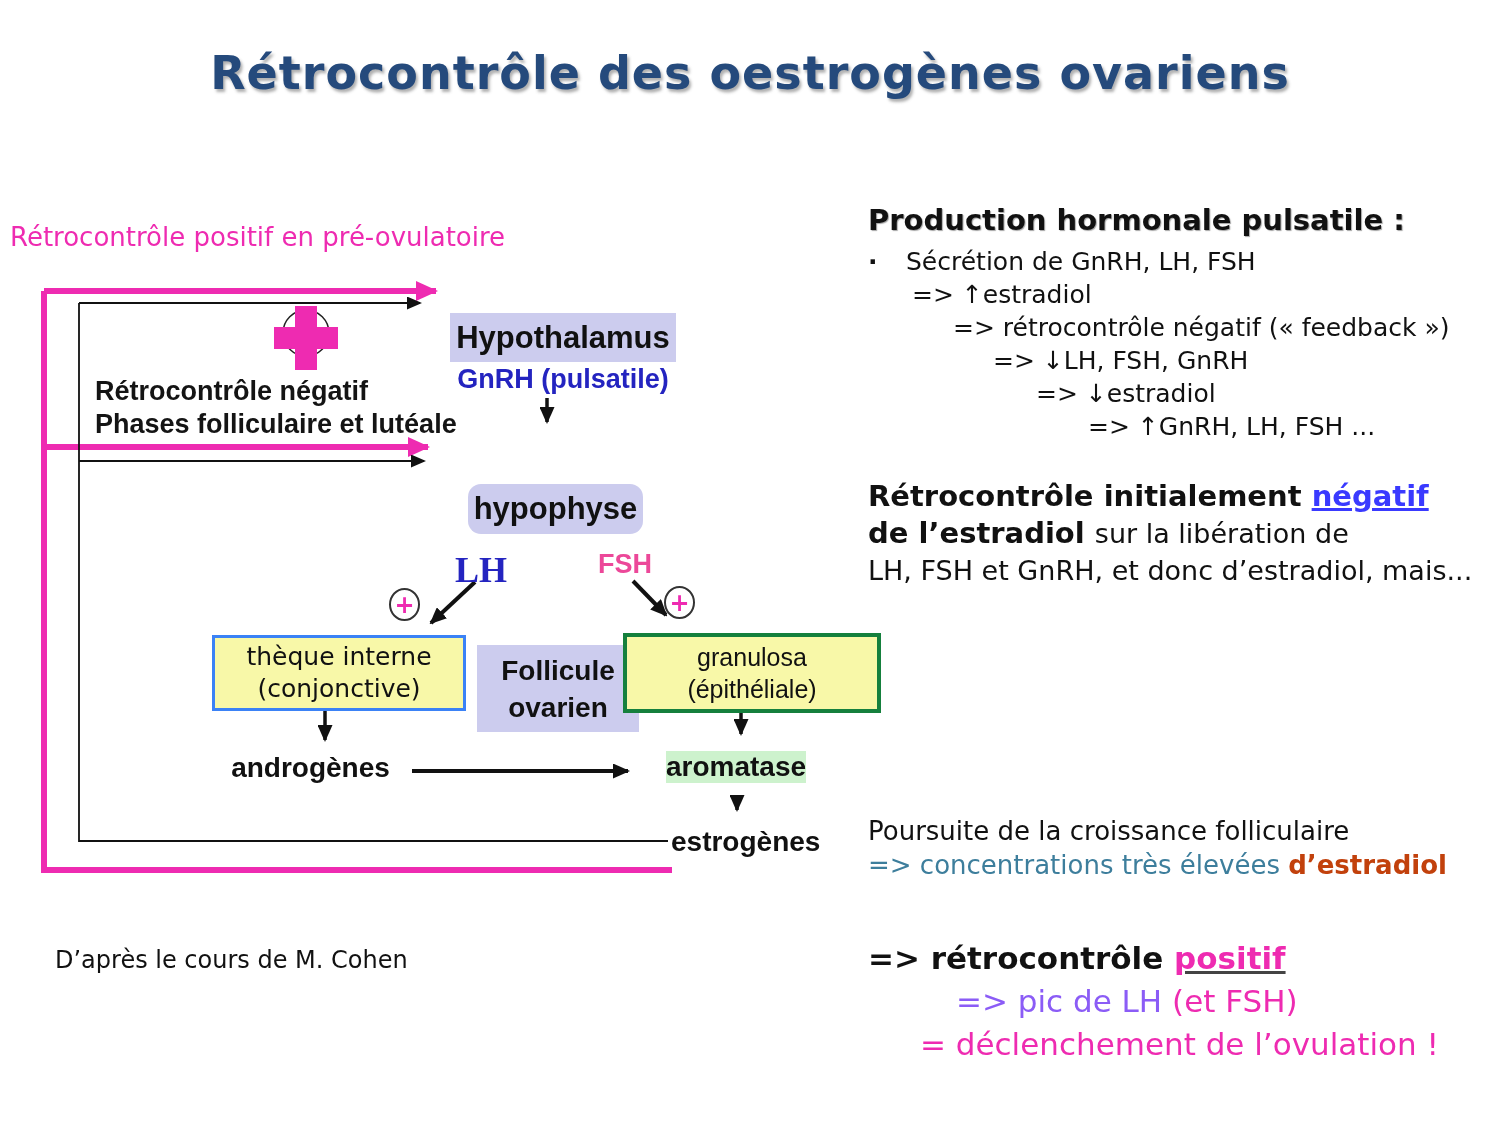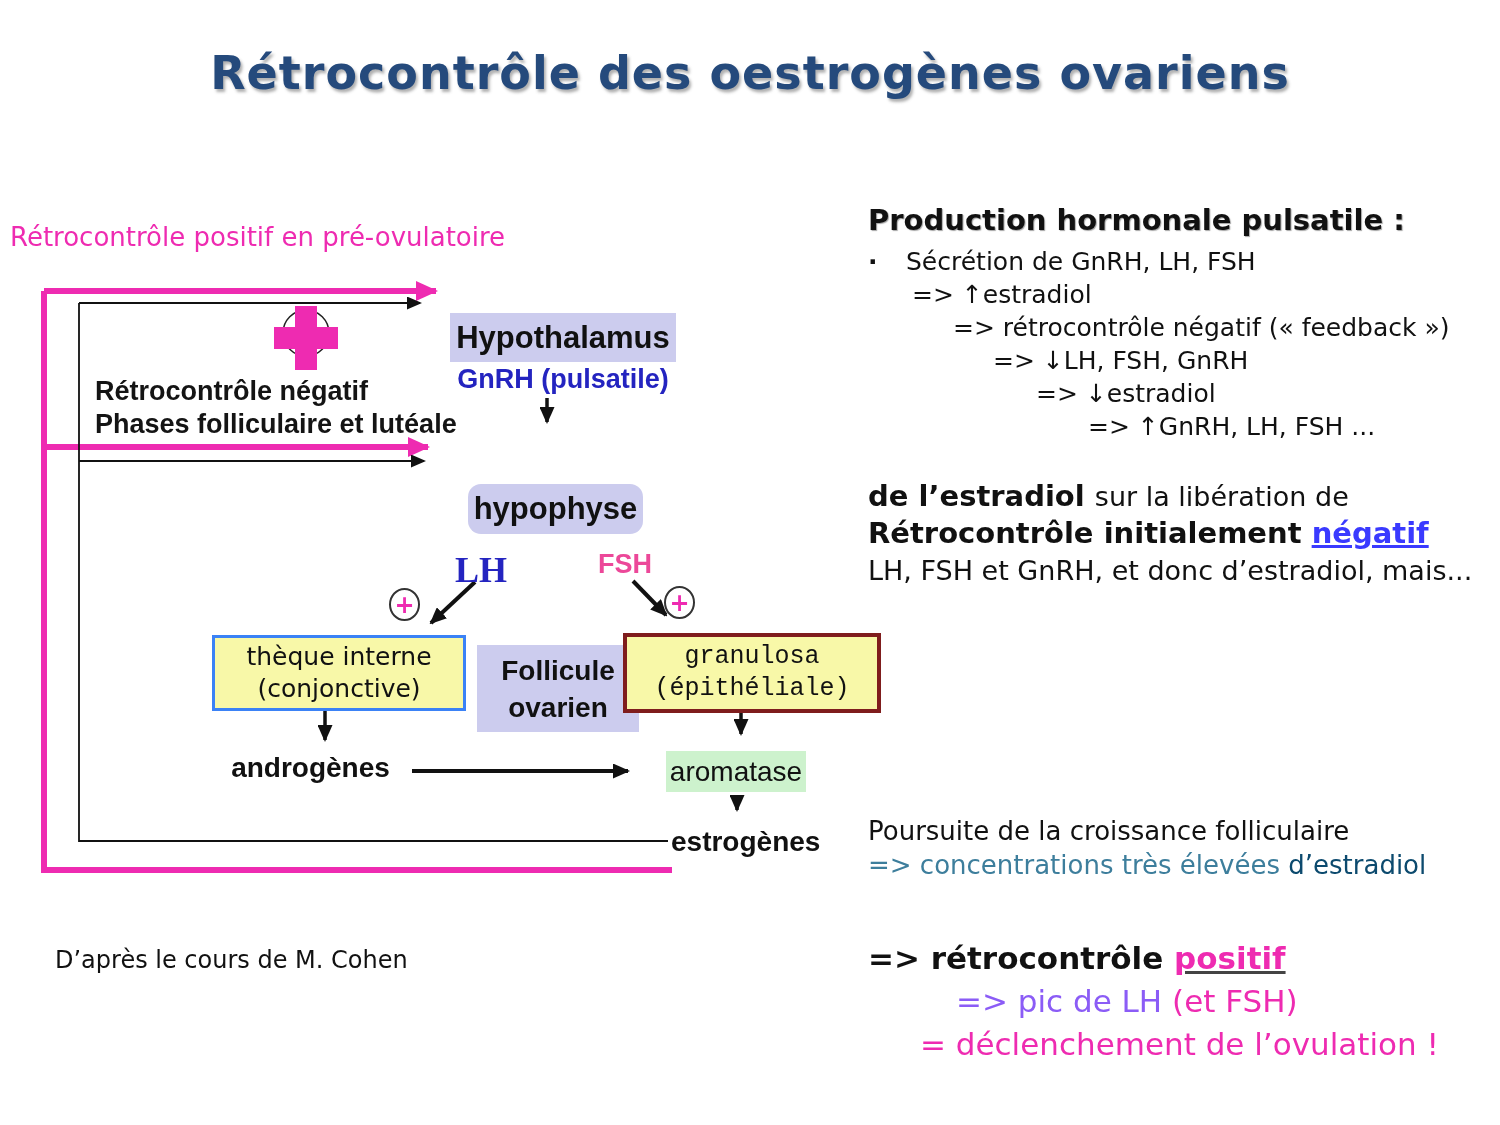--- a/index.html
+++ b/index.html
@@ -22,24 +22,24 @@
   .grn{background:#cdf2cd;}
 
   .hypothalamus{left:450px;top:269px;width:226px;height:49px;font-size:31px;font-weight:600;}
   .gnrh{left:443px;top:364px;width:240px;text-align:center;font-size:27px;font-weight:700;color:#2424c0;font-family:"Liberation Sans",sans-serif;}
   .hypophyse{left:468px;top:440px;width:175px;height:50px;font-size:31px;font-weight:600;border-radius:13px;}
   .lh{left:455px;top:549px;width:50px;text-align:center;font-size:36px;font-weight:700;color:#2424c0;font-family:Liberation Serif, serif;}
   .fsh{left:594px;top:549px;width:62px;text-align:center;font-size:27px;font-weight:700;color:#ec4899;font-family:"Liberation Sans",sans-serif;}
   .follicule{left:477px;top:601px;width:162px;height:87px;font-size:28px;font-weight:600;line-height:37px;}
   .theque{left:212px;top:635px;width:248px;height:70px;border:3px solid #3b82f6;
           font-size:25px;line-height:32px;font-family:"DejaVu Sans",sans-serif;}
-  .granulosa{left:623px;top:633px;width:250px;height:72px;border:4px solid #7f1d1d;
-          font-size:25px;line-height:32px;font-family:Liberation Mono, monospace;}
+  .granulosa{left:623px;top:633px;width:250px;height:72px;border:4px solid #15803d;
+          font-size:25px;line-height:32px;font-family:Liberation Sans, sans-serif;}
   .androgenes{left:228px;top:752px;width:165px;text-align:center;font-size:28px;font-weight:600;font-family:"Liberation Sans",sans-serif;}
-  .aromatase{left:666px;top:751px;width:140px;height:41px;font-size:28px;font-weight:400;}
+  .aromatase{left:666px;top:751px;width:140px;height:32px;font-size:28px;font-weight:700;}
   .estrogenes{left:671px;top:826px;width:140px;text-align:center;font-size:28px;font-weight:600;font-family:"Liberation Sans",sans-serif;}
 
   .plus-circle{width:27px;height:29px;border:2px solid #333;border-radius:50%;
     display:flex;align-items:center;justify-content:center;background:#fff;
     color:#ee2bb1;font-size:24px;font-weight:bold;line-height:1;}
   .pc-left{left:389px;top:588px;}
   .pc-right{left:664px;top:586px;}
 
   .rcol{left:868px;width:610px;}
   .b1{top:203px;}
@@ -48,21 +48,21 @@
   .bullet{display:inline-block;width:38px;font-weight:bold;}
   .ind1{padding-left:44px;} .ind2{padding-left:85px;} .ind3{padding-left:125px;}
   .ind4{padding-left:168px;} .ind5{padding-left:220px;}
 
   .b2{top:478px;font-size:27px;line-height:37px;}
   .b2 .bold{font-weight:bold;font-size:29px;}
   .u-blue{color:#3a3aff;font-weight:bold;font-size:29px;text-decoration:underline;text-decoration-thickness:2.5px;}
 
   .b3{top:814px;font-size:26px;line-height:34px;}
   .teal{color:#3d7e9c;}
-  .teal-b{color:#0c4a6e;font-weight:normal;}
+  .teal-b{color:#c2410c;font-weight:bold;}
 
   .b4{top:937px;font-size:31px;line-height:43px;}
   .b4 .bold{font-weight:bold;}
   .u-dark{color:#ee2bb1;font-weight:bold;text-decoration:underline;text-decoration-color:#444;text-decoration-thickness:3px;}
   .mag{color:#ee2bb1;}
   .mag-b{color:#8b5cf6;font-weight:normal;}
   .b4 .l2{padding-left:88px;} .b4 .l3{padding-left:52px;}
 
   .credit{left:55px;top:946px;font-size:24px;color:#111;}
 </style>
@@ -150,22 +150,22 @@
     <div class="hd">Production hormonale pulsatile :</div>
     <div class="ln"><span class="bullet">·</span><span>Sécrétion de GnRH, LH, FSH</span></div>
     <div class="ln ind1">=&gt; ↑estradiol</div>
     <div class="ln ind2">=&gt; rétrocontrôle négatif (« feedback »)</div>
     <div class="ln ind3">=&gt; ↓LH, FSH, GnRH</div>
     <div class="ln ind4">=&gt; ↓estradiol</div>
     <div class="ln ind5">=&gt; ↑GnRH, LH, FSH ...</div>
   </div>
 
   <div class="abs rcol b2">
+    <div><span class="bold">Rétrocontrôle initialement </span><span class="u-blue">négatif</span></div>
     <div><span class="bold">de l’estradiol </span><span>sur la libération de</span></div>
-    <div><span class="bold">Rétrocontrôle initialement </span><span class="u-blue">négatif</span></div>
     <div>LH, FSH et GnRH, et donc d’estradiol, mais...</div>
   </div>
 
   <div class="abs rcol b3">
     <div>Poursuite de la croissance folliculaire</div>
     <div><span class="teal">=&gt; concentrations très élevées </span><span class="teal-b">d’estradiol</span></div>
   </div>
 
   <div class="abs rcol b4">
     <div><span class="bold">=&gt; rétrocontrôle </span><span class="u-dark">positif</span></div>

